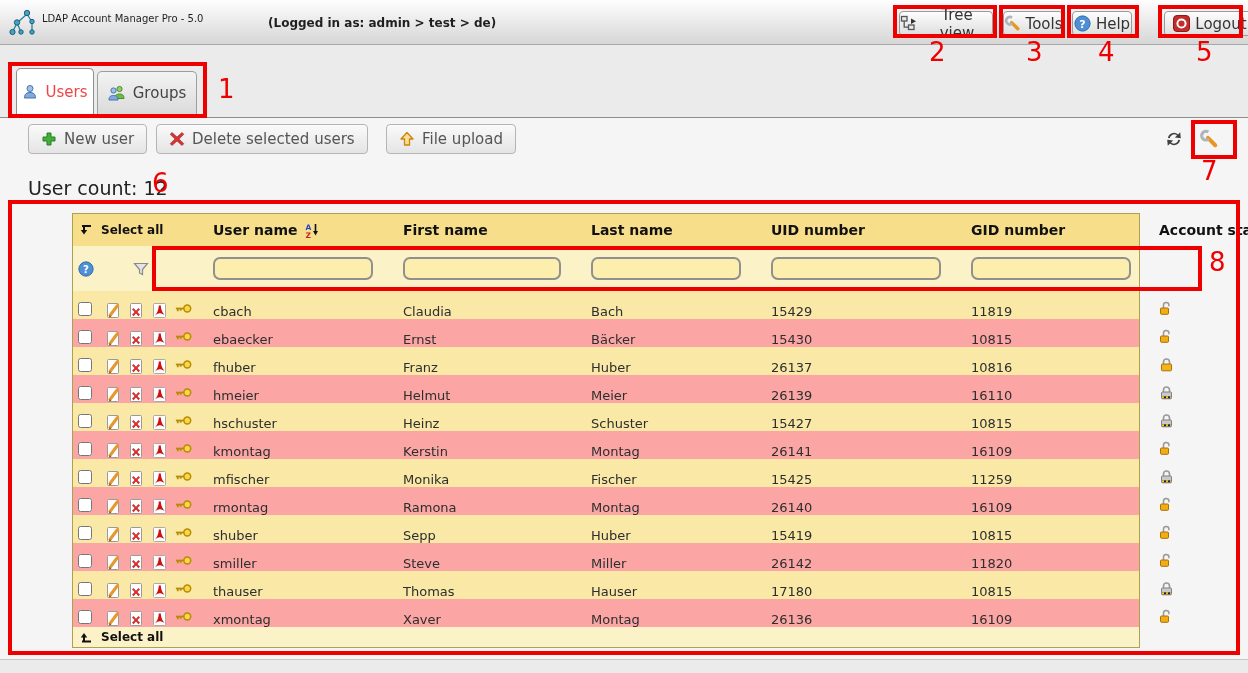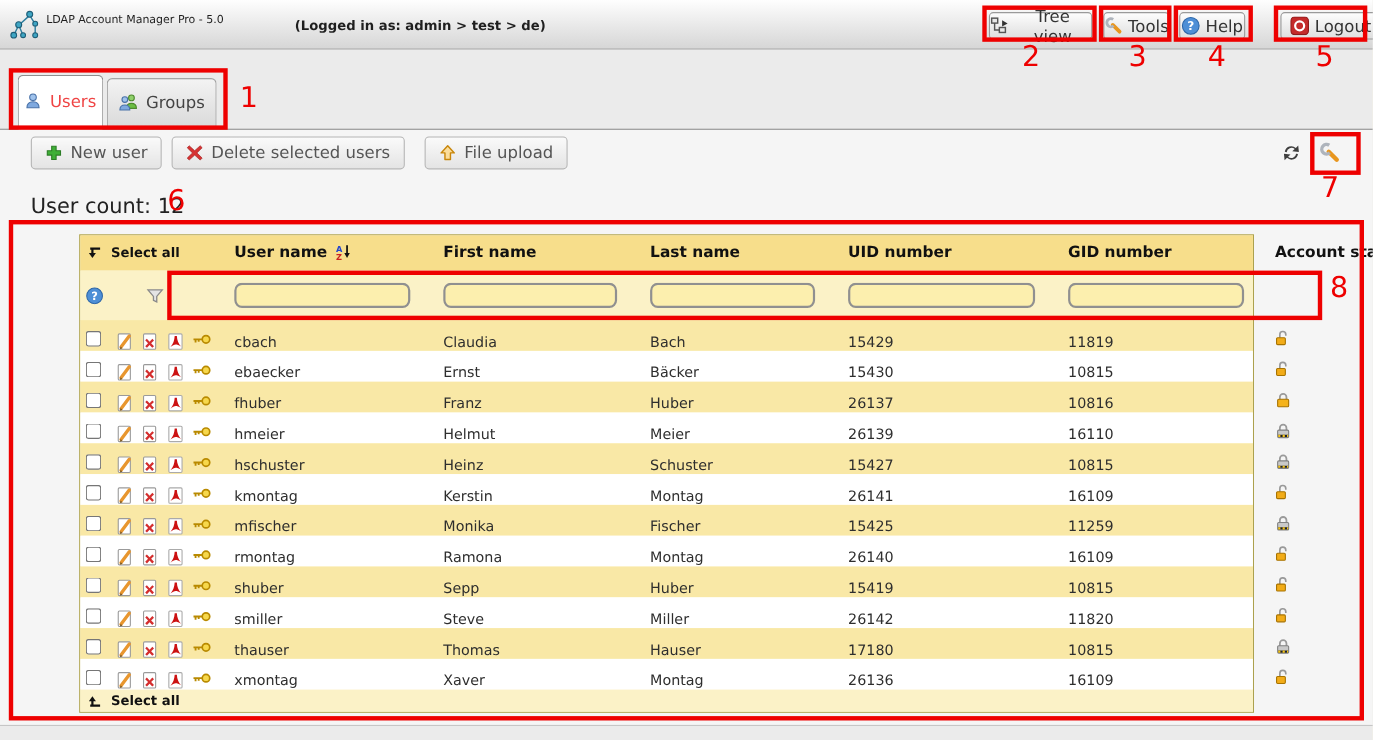--- a/index.html
+++ b/index.html
@@ -61,31 +61,31 @@
   .user-count { position:absolute; left:28px; top:177px; font-size:19px; color:#222; z-index:2; }
   
   .utable {
     position:absolute; left:28px; top:213px; width:1068px;
     border:1px solid #ACA14E; background:#FDF8DF; z-index:2;margin-left:44px;
   }
   .thead { display:flex; align-items:center; height:32px; background:#F7DE8B; font-weight:bold; color:#111; }
   .tfilter { display:flex; align-items:center; height:45px; background:#FBF2C7; }
   .trow { display:flex; align-items:flex-end; height:28px; font-size:13px; color:#2E2E2E; }
   .trow.odd  { background:#F9E8A6; }
-  .trow.even { background:#ffffff; }
+  .trow.even { background:#fca5a5; }
   .tfoot { display:flex; align-items:center; height:20px; background:#FBF2C7; gap:8px; padding-left:6px;
            font-size:12px; font-weight:bold; color:#111; }
   .tc, .hc, .fc { flex:none; padding-left:8px; overflow:hidden; white-space:nowrap; }
   .c1 { width:30px;  padding-left:5px; }
   .c2 { width:102px; padding-left:2px; display:flex; align-items:center; gap:5px; }
   .c3 { width:190px; } .c4 { width:188px; } .c5 { width:180px; }
   .c6 { width:200px; } .c7 { width:190px; } .c8 { width:114px; padding-left:6px; }
   .hc { font-size:14px; }
   .hc.sel { width:132px; display:flex; align-items:center; gap:8px; padding-left:6px; font-size:12px; cursor:pointer; }
-  .hc.c3 { display:flex; align-items:flex-start; gap:8px; cursor:pointer; }
+  .hc.c3 { display:flex; align-items:flex-end; gap:8px; cursor:pointer; }
   .fc.c1 { display:flex; } .fc.c2 { display:flex; padding-left:30px; }
   .filter-input {
     height:23px; background:#FCEFAE; border:2px solid #909090; border-radius:7px;
     font-family:inherit; font-size:13px; color:#333; padding:0 6px; outline:none;
   }
   .fi3{width:160px;} .fi4{width:158px;} .fi5{width:150px;} .fi6{width:170px;} .fi7{width:160px;}
   .rowcheck { width:14px; height:14px; cursor:pointer; }
   .ric { display:inline-flex; width:18px; height:17px; cursor:pointer; }
   .status { display:inline-flex; width:15px; height:15px; }
   .link { cursor:pointer; }

